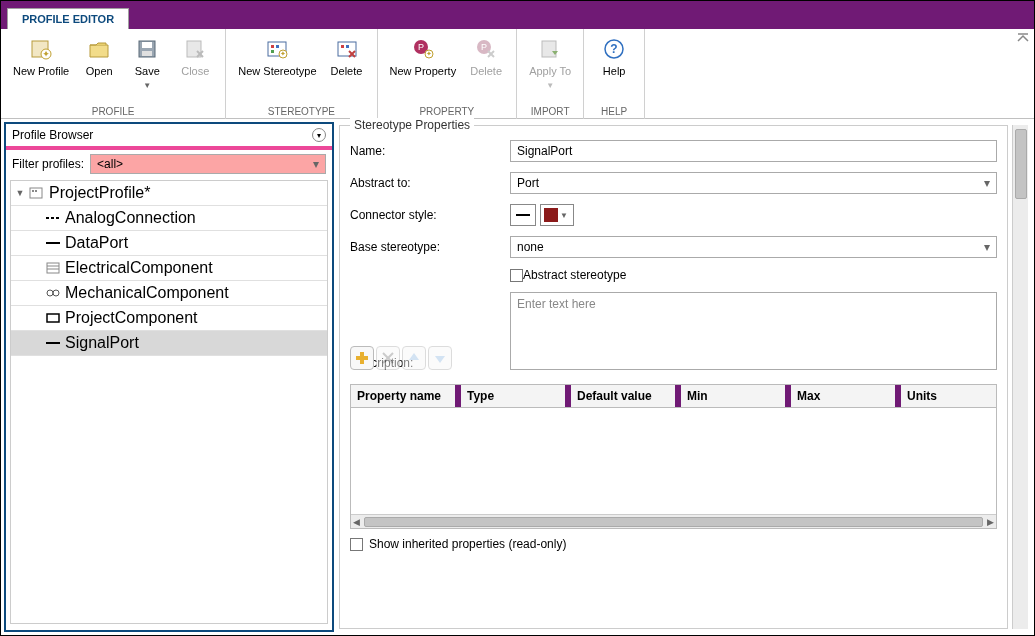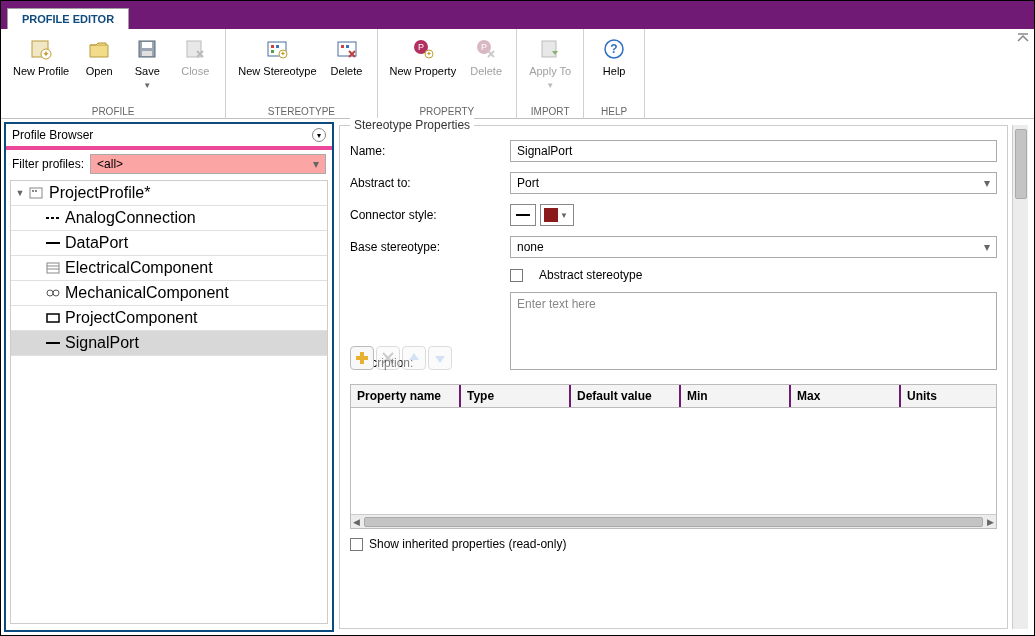--- a/index.html
+++ b/index.html
@@ -187,21 +187,21 @@
 }
 .conn-style { display: flex; gap: 4px; }
 .conn-box {
   border: 1px solid #888;
   width: 26px; height: 22px;
   display: flex; align-items: center; justify-content: center;
   background: #fff;
 }
 .conn-box.color { width: 34px; justify-content: flex-start; padding-left: 3px; gap: 2px;}
 .color-swatch { width: 14px; height: 14px; background: #8b1a1a; }
-.checkbox-row { display: flex; align-items: center; gap: 16px; margin-left: 160px; margin-bottom: 10px; }
+.checkbox-row { display: flex; align-items: center; gap: 0; margin-left: 160px; margin-bottom: 10px; }
 .checkbox { width: 13px; height: 13px; border: 1px solid #777; background: #fff; }
 .desc-row { display: flex; align-items: flex-end; margin-bottom: 4px; }
 .desc-box {
   flex: 1;
   border: 1px solid #aaa;
   height: 78px;
   padding: 4px 6px;
   font-size: 12px;
   color: #888;
 }
@@ -213,21 +213,21 @@
   background: #f8f8f8;
   display: flex; align-items: center; justify-content: center;
 }
 .sq-btn.disabled { opacity: 0.5; }
 .prop-table {
   border: 1px solid #bbb;
   width: 100%;
 }
 .prop-header { display: flex; border-bottom: 1px solid #bbb; background: #f4f4f4; }
 .prop-header > div {
-  border-right: 2px solid #701a75;
+  border-right: 6px solid #701a75;
   padding: 4px 6px;
   font-weight: bold;
   font-size: 12px;
 }
 .prop-body { height: 106px; }
 .prop-scroll { height: 14px; background: #ececec; border-top: 1px solid #ccc; display:flex; align-items:center; }
 .prop-scroll .bar { height: 10px; background: #c4c4c4; width: 96%; margin: 0 auto; border: 1px solid #aaa; border-radius: 2px;}
 .show-inherited { display: flex; align-items: flex-end; gap: 6px; margin-top: 8px; }
 .vscroll {
   width: 16px;

